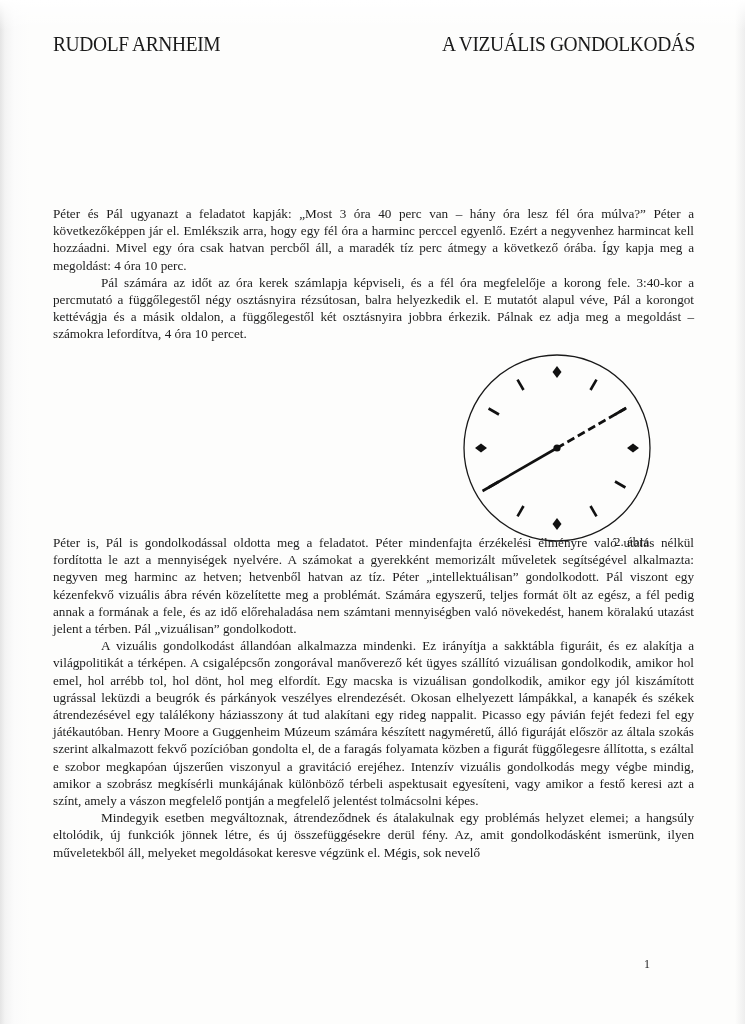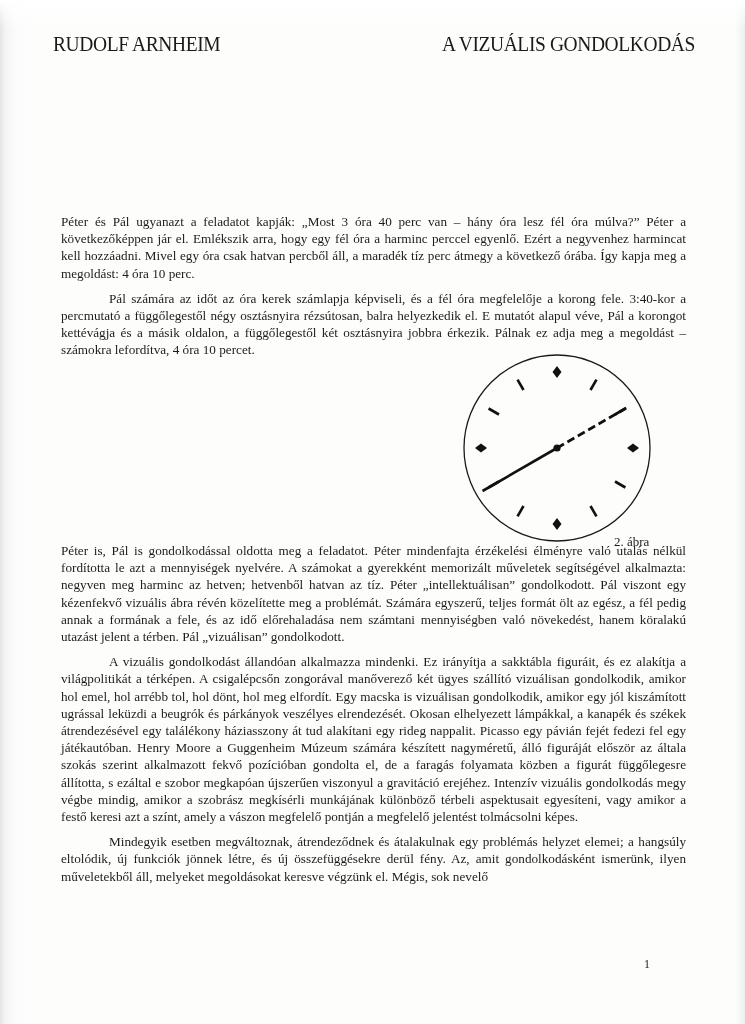--- a/index.html
+++ b/index.html
@@ -24,21 +24,21 @@
       display: flex; justify-content: space-between;
       font-size: 19.5px; letter-spacing: -0.4px; color: #1a1a1a;
       transform: scaleY(1.05);
     }
     .running-head span { white-space: nowrap; }
     .text-block {
       position: absolute; left: 53px; width: 641px;
       font-size: 13.2px; line-height: 17.2px;
       text-align: justify; hyphens: manual;
     }
-    .text-block p { margin: 8px; }
+    .text-block p { margin: 0; }
     .indent { text-indent: 48px; }
     #block1 { top: 205px; }
     #block2 { top: 534px; }
     .clock {
       position: absolute; left: 458px; top: 352px; width: 200px; height: 196px;
     }
     .fig-caption {
       position: absolute; left: 614px; top: 534px;
       font-size: 13px;
     }

